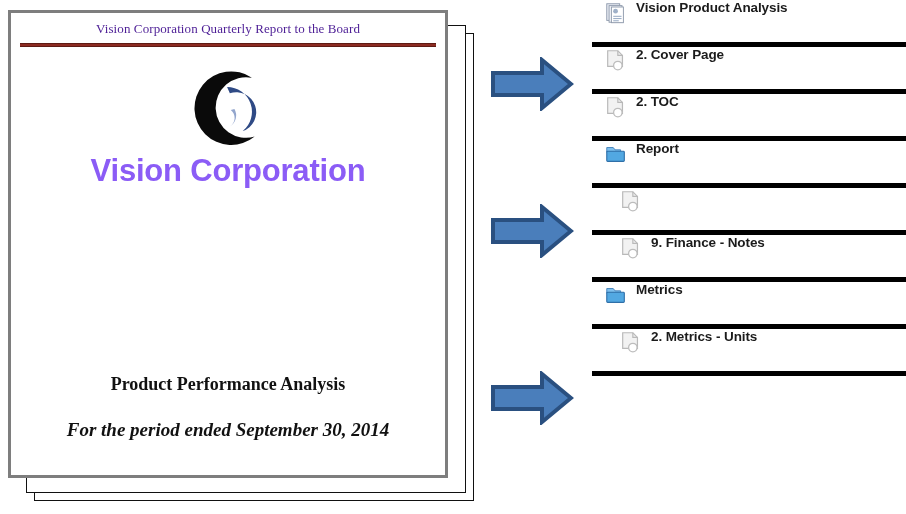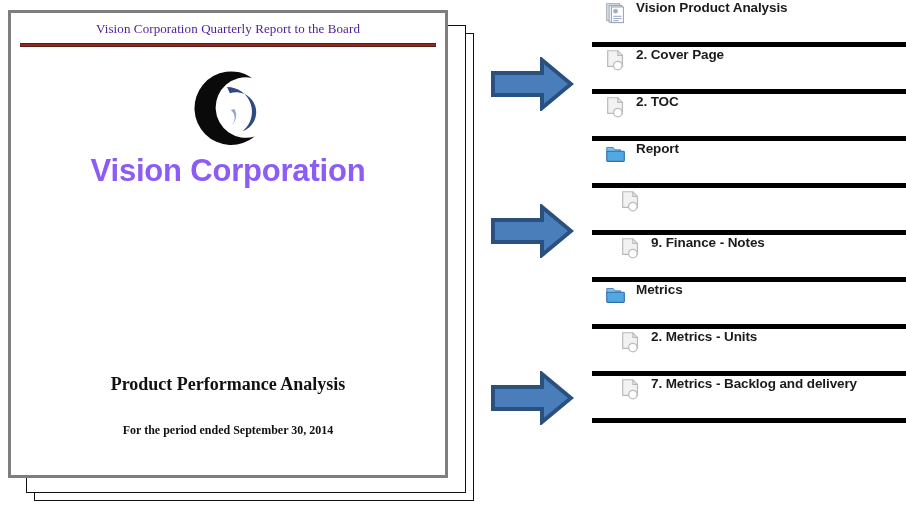--- a/index.html
+++ b/index.html
@@ -109,22 +109,23 @@
     font-weight: bold;
     color: #111111;
     margin-top: 44px;
   }
   #doc-title-block .line {
     font-size: 18px;
     line-height: 25px;
   }
   #doc-period {
     margin-top: 22px;
-    font-size: 12px;
+    font-size: 19px;
     line-height: 22px;
+    font-style: italic;
   }
 
   
   .arrow {
     position: absolute;
     width: 84px;
     height: 54px;
   }
   #arrow-1 { left: 490px; top: 57px; }
   #arrow-2 { left: 490px; top: 204px; }
@@ -304,25 +305,15 @@
       <div class="tree-row depth-2">
         <span class="row-icon">
           <svg viewBox="0 0 26 26" width="24" height="24" aria-hidden="true">
             <path d="M4 3 H15 L20 8 V20 H4 Z" fill="#f2f2f2" stroke="#b9b9b9" stroke-width="1.3"></path>
             <path d="M15 3 V8 H20" fill="none" stroke="#b9b9b9" stroke-width="1.3"></path>
             <circle cx="15" cy="19" r="4.6" fill="#ffffff" stroke="#bdbdbd" stroke-width="1.4"></circle>
           </svg>
         </span>
         <span class="row-label">2. Metrics - Units</span>
       </div>
-      <div class="tree-row depth-2">
-        <span class="row-icon">
-          <svg viewBox="0 0 26 26" width="24" height="24" aria-hidden="true">
-            <path d="M4 3 H15 L20 8 V20 H4 Z" fill="#f2f2f2" stroke="#b9b9b9" stroke-width="1.3"></path>
-            <path d="M15 3 V8 H20" fill="none" stroke="#b9b9b9" stroke-width="1.3"></path>
-            <circle cx="15" cy="19" r="4.6" fill="#ffffff" stroke="#bdbdbd" stroke-width="1.4"></circle>
-          </svg>
-        </span>
-        <span class="row-label">7. Metrics - Backlog and delivery</span>
-      </div>
     </div>
   <div id="tree-spacer"></div>
 </div>
 
 </body></html>

